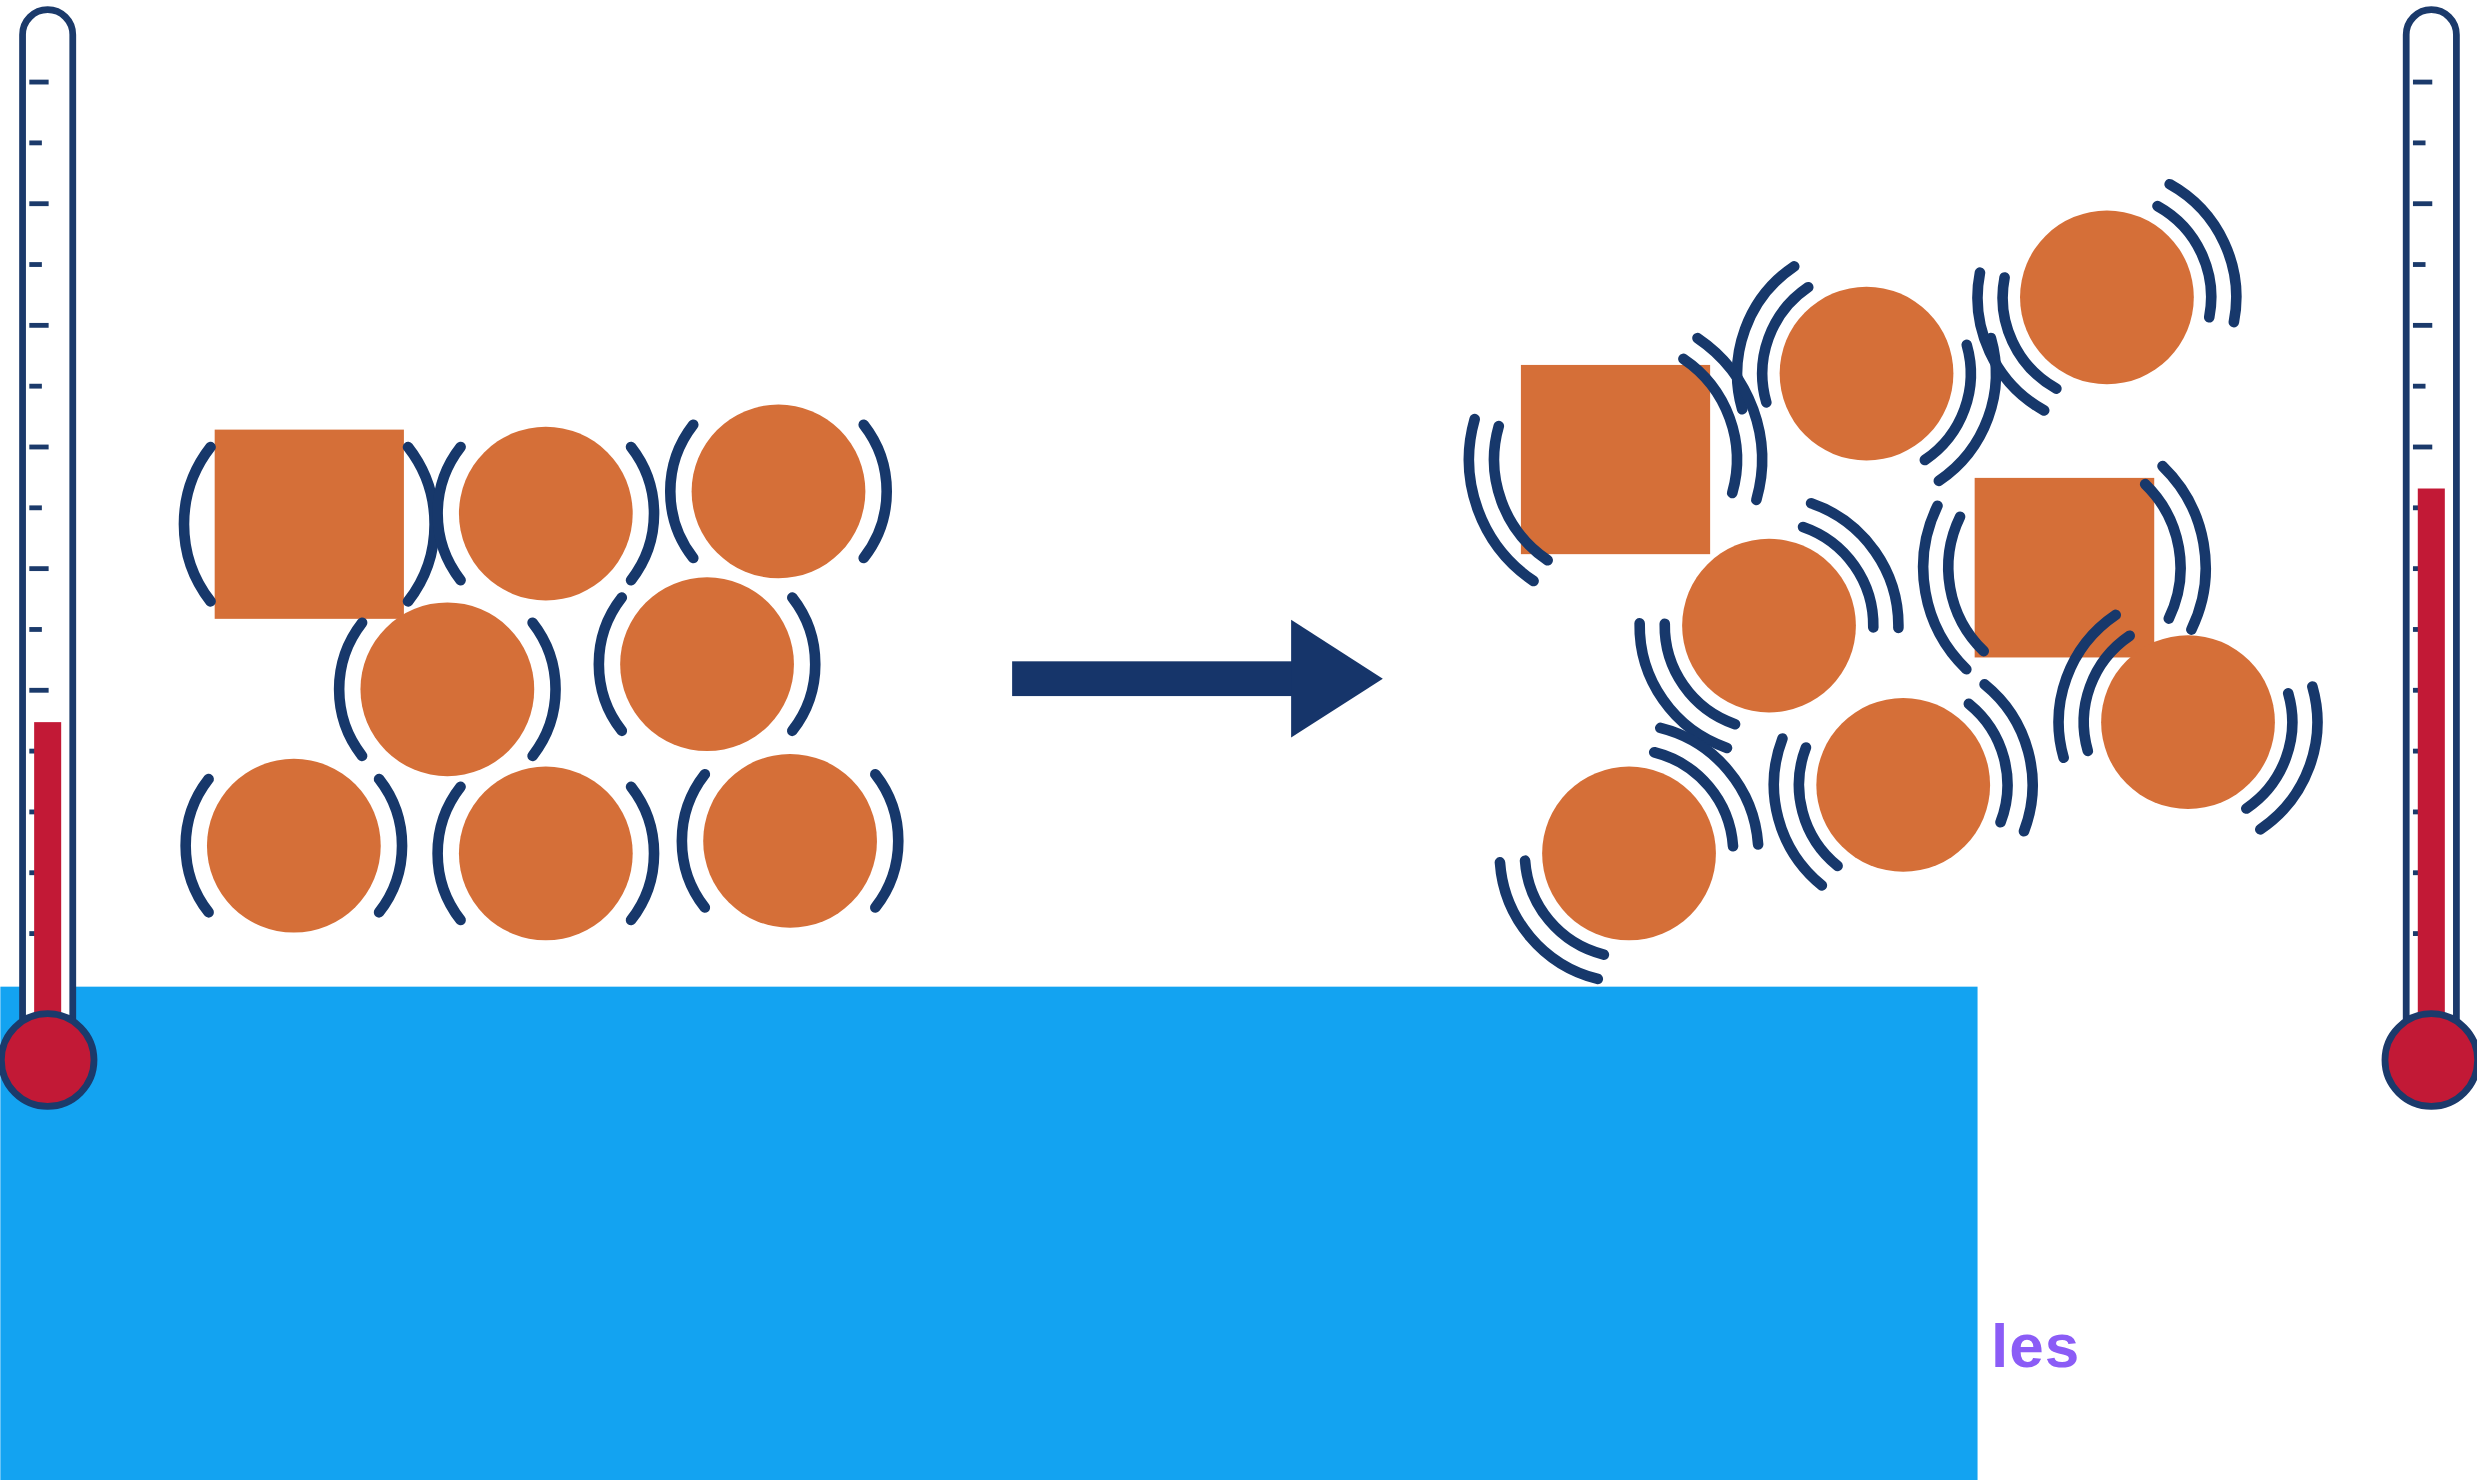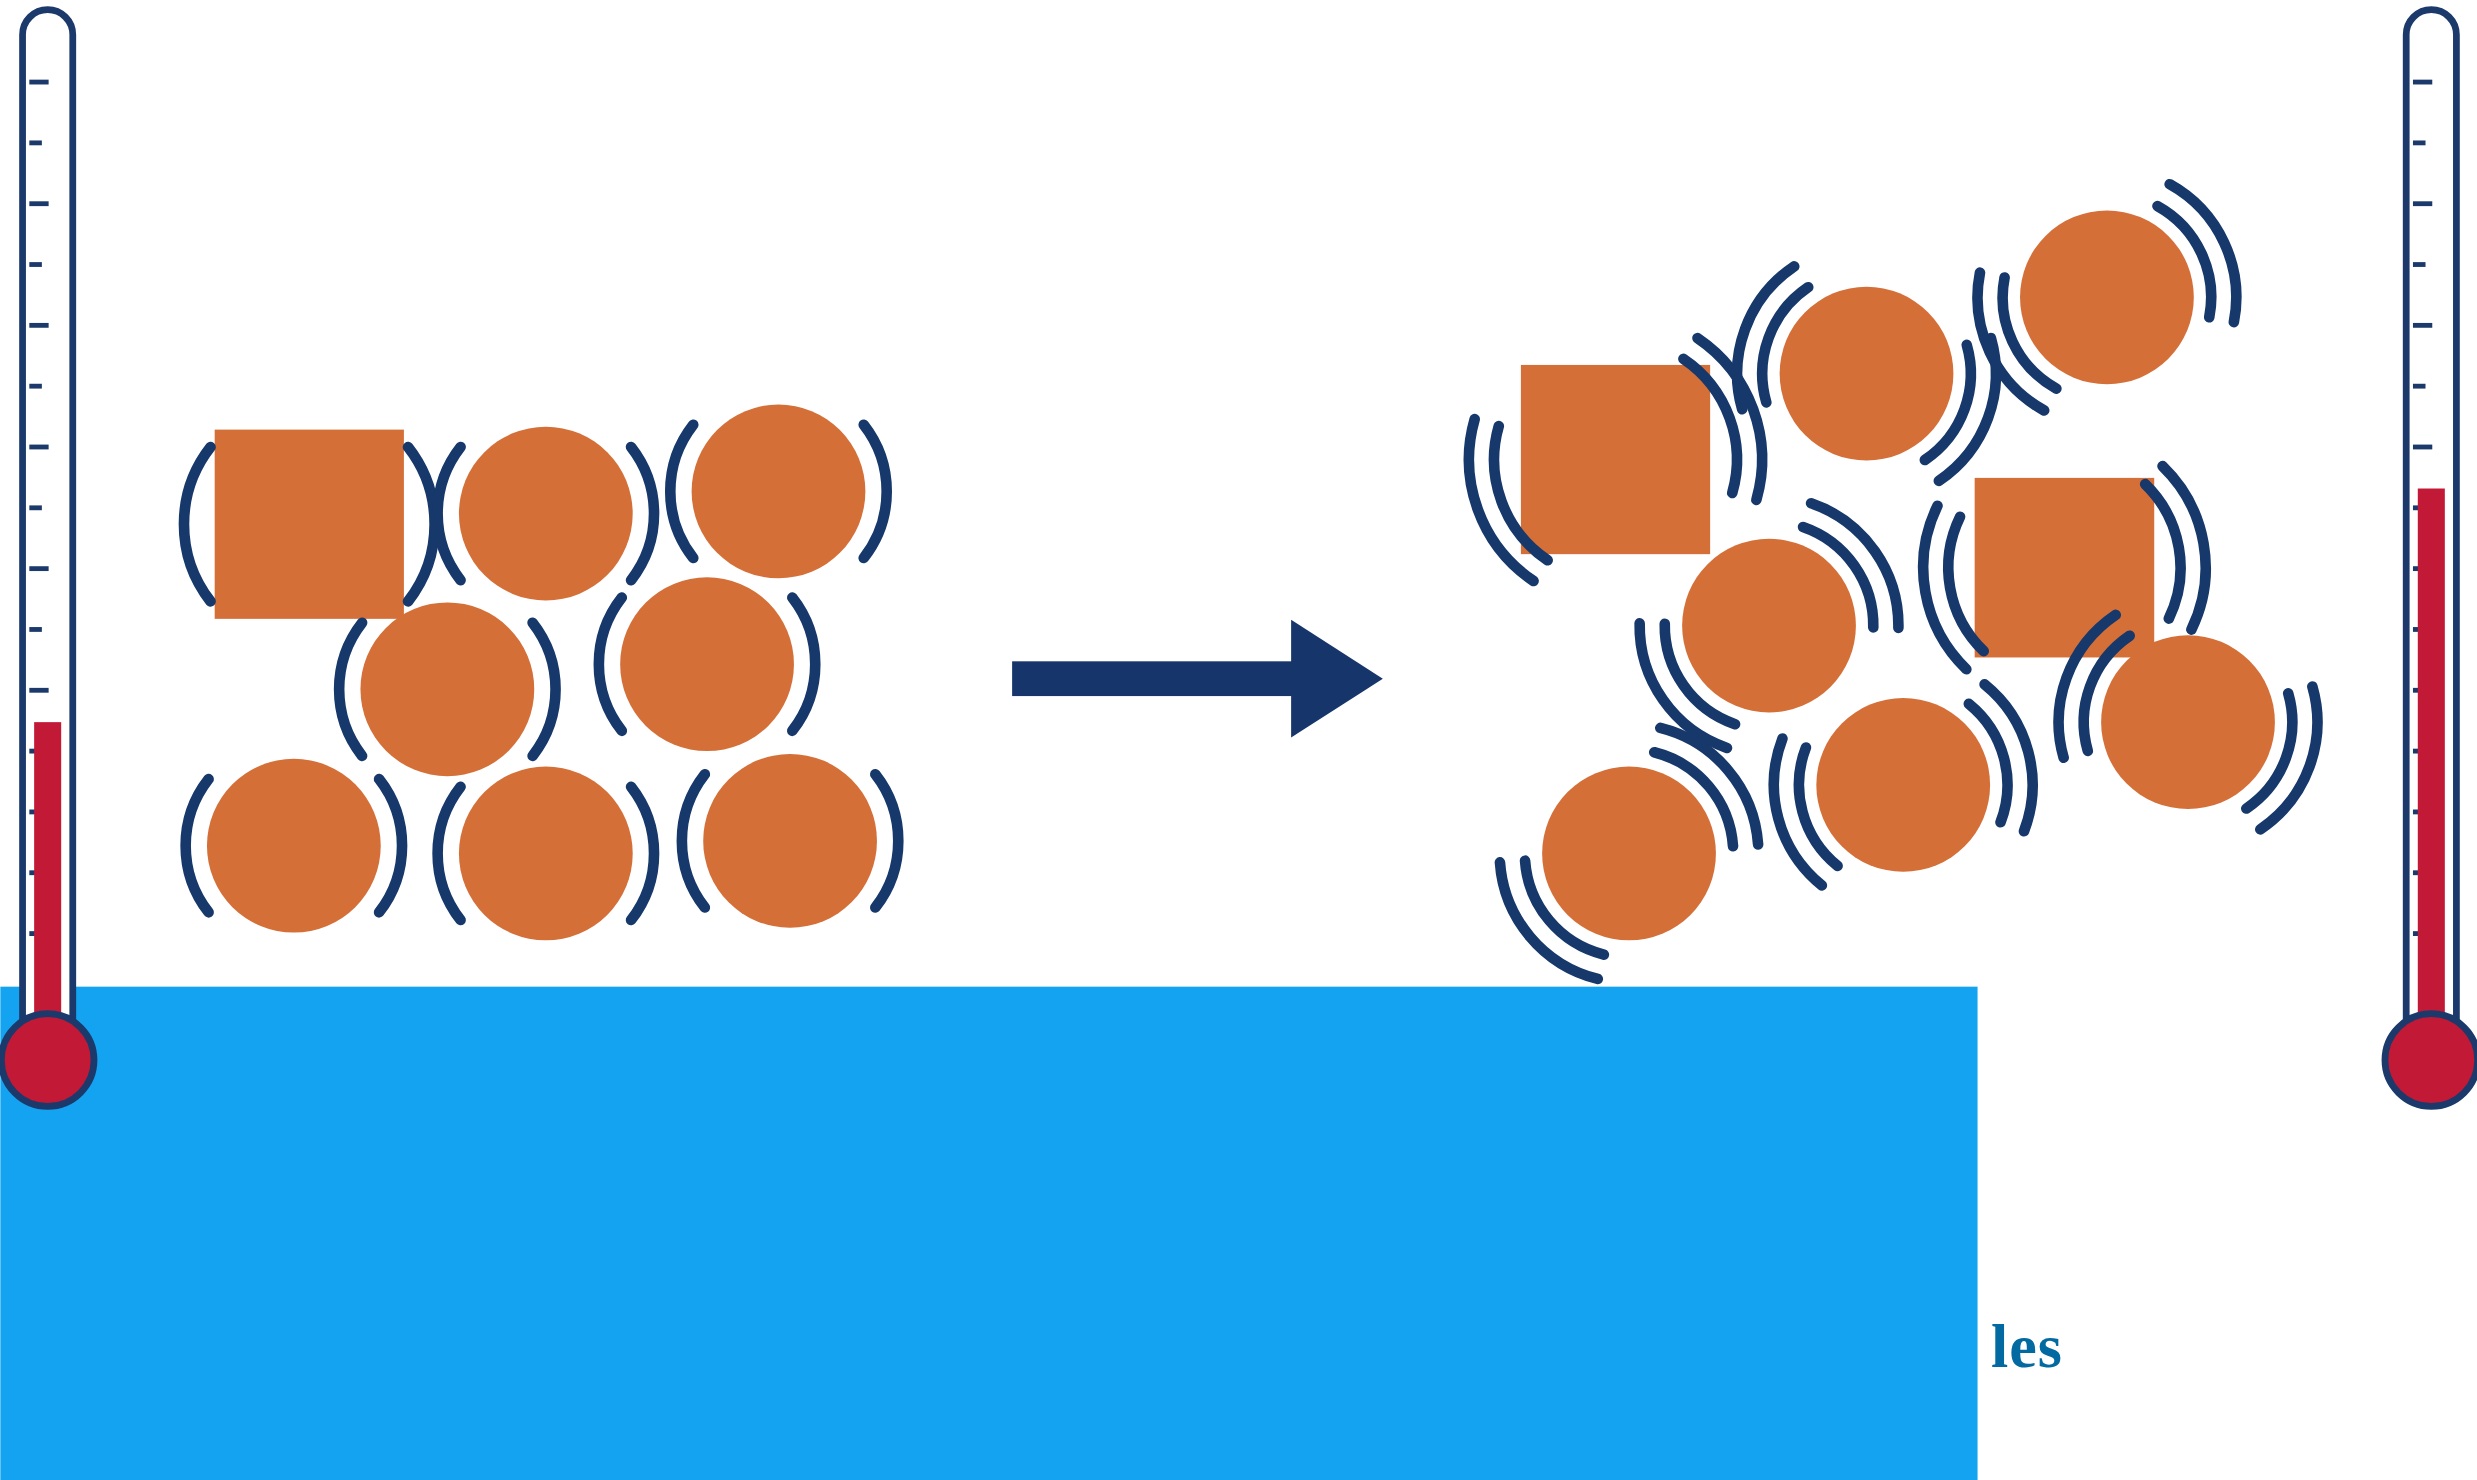--- a/index.html
+++ b/index.html
@@ -175,15 +175,15 @@
         </g>
         <g>
           <circle cx="1687" cy="884" r="90" fill="#D56F38"></circle>
           <path d="M 1713.1 779.2 A 108 108 0 0 1 1794.7 876.5" fill="none" stroke="#17386B" stroke-width="11" stroke-linecap="round"></path>
           <path d="M 1719.4 754.0 A 134 134 0 0 1 1820.7 874.7" fill="none" stroke="#17386B" stroke-width="11" stroke-linecap="round"></path>
           <path d="M 1660.9 988.8 A 108 108 0 0 1 1579.3 891.5" fill="none" stroke="#17386B" stroke-width="11" stroke-linecap="round"></path>
           <path d="M 1654.6 1014.0 A 134 134 0 0 1 1553.3 893.3" fill="none" stroke="#17386B" stroke-width="11" stroke-linecap="round"></path>
         </g>
       </g>
     </svg>
-  <div class="caption-fragment" style="color: #0369a1; font-family: Liberation Serif, serif;">les</div>
+  <div class="caption-fragment" style="color: #8b5cf6;">les</div>
 </div>
 
 
 </body></html>

